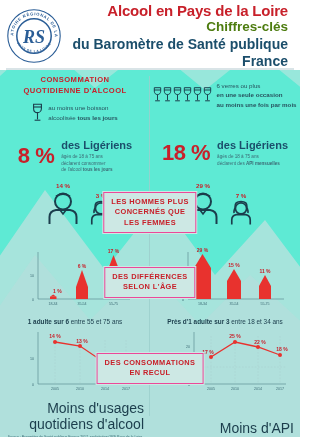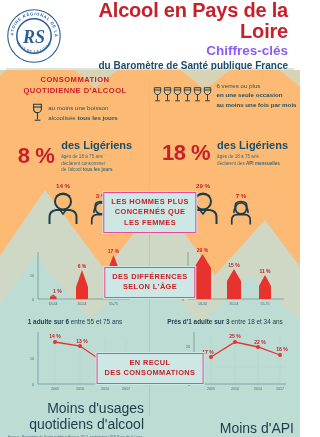--- a/index.html
+++ b/index.html
@@ -9,27 +9,27 @@
     font-family:"Liberation Sans", sans-serif;
     overflow:hidden;
   }
   .page{position:relative;width:300px;height:437px;overflow:hidden;background:#ffffff;}
 
   
   .header{position:relative;height:68px;display:flex;align-items:center;padding:4px 8px 0 6px;box-sizing:border-box;}
   .logo{width:56px;height:56px;flex:0 0 56px;position:relative;}
   .logo svg{display:block;}
   .titles{flex:1;text-align:right;padding-right:4px;}
-  .t1{color:#c8202a;font-size:20px;font-weight:bold;letter-spacing:-.2px;line-height:1.05;}
-  .t2{color:#8b5cf6;font-size:13.5px;font-weight:bold;line-height:1.15;margin-top:1px;}
-  .t3{color:#1b4e6b;font-size:10px;font-weight:bold;line-height:1.2;margin-top:1px;}
+  .t1{color:#c8202a;font-size:15px;font-weight:bold;letter-spacing:-.2px;line-height:1.05;}
+  .t2{color:#4d7c0f;font-size:13.5px;font-weight:bold;line-height:1.15;margin-top:1px;}
+  .t3{color:#1b4e6b;font-size:14px;font-weight:bold;line-height:1.2;margin-top:1px;}
   .hrule{height:2px;background:#d9e4e7;margin:0 6px;}
 
   
-  .body{position:relative;height:367px;background:#fdba74;overflow:hidden;}
+  .body{position:relative;height:367px;background:#5eead4;overflow:hidden;}
   .mts{position:absolute;left:0;bottom:0;width:100%;height:100%;}
   .divider{position:absolute;left:149px;top:6px;width:1px;height:340px;background:#9ccfcc;opacity:.85;}
 
   
   .row{position:absolute;left:0;width:100%;display:flex;}
   .col{width:150px;box-sizing:border-box;position:relative;}
 
   
   .sechead{color:#c8202a;font-size:7.6px;font-weight:bold;letter-spacing:.45px;text-align:center;line-height:1.45;}
   .defrow{display:flex;align-items:center;justify-content:center;gap:5px;margin-top:7px;}
@@ -356,22 +356,22 @@
           <text class="vallab" x="96" y="18" text-anchor="middle">22 %</text>
           <text class="vallab" x="118" y="25" text-anchor="middle">18 %</text>
           <text class="axlab" x="47" y="64" text-anchor="middle">2005</text>
           <text class="axlab" x="71" y="64" text-anchor="middle">2010</text>
           <text class="axlab" x="94" y="64" text-anchor="middle">2014</text>
           <text class="axlab" x="116" y="64" text-anchor="middle">2017</text>
         </svg>
       </div>
     </div>
     <div class="callout" style="top:283px;">
+      <div>DES CONSOMMATIONS</div>
       <div>EN RECUL</div>
-      <div>DES CONSOMMATIONS</div>
     </div>
 
     <div class="row" style="top:330px;">
       <div class="col" style="padding:0 6px;">
         <div class="bigcap">Moins d'usages quotidiens d'alcool</div>
         <div class="src">Source : Baromètre de Santé publique France 2017, exploitation ORS Pays de la Loire</div>
       </div>
       <div class="col" style="padding:0 6px;margin-top:20px;">
         <div class="bigcap">Moins d'API mensuelles</div>
         <div class="src">Source : Baromètre de Santé publique France 2017, exploitation ORS Pays de la Loire</div>

